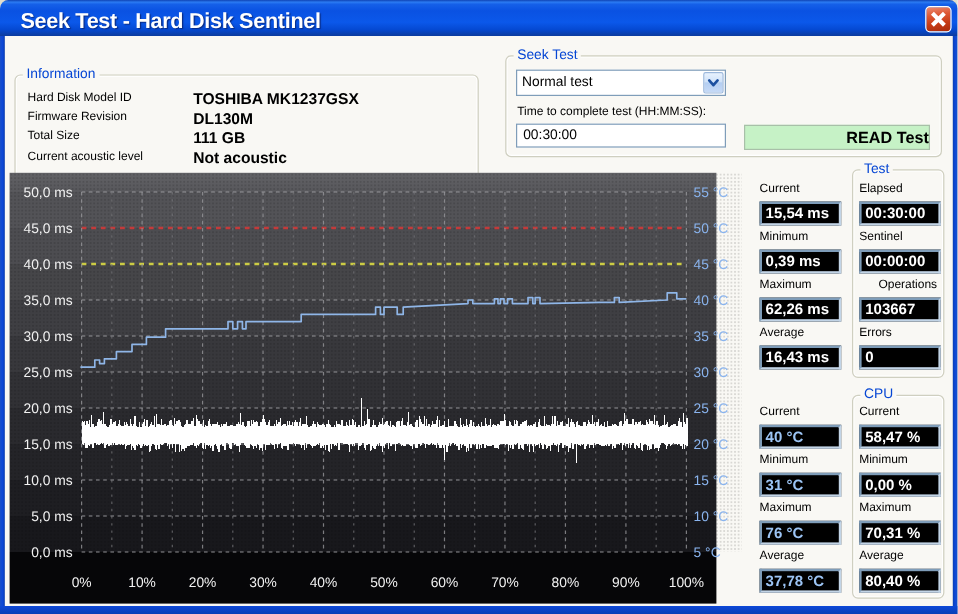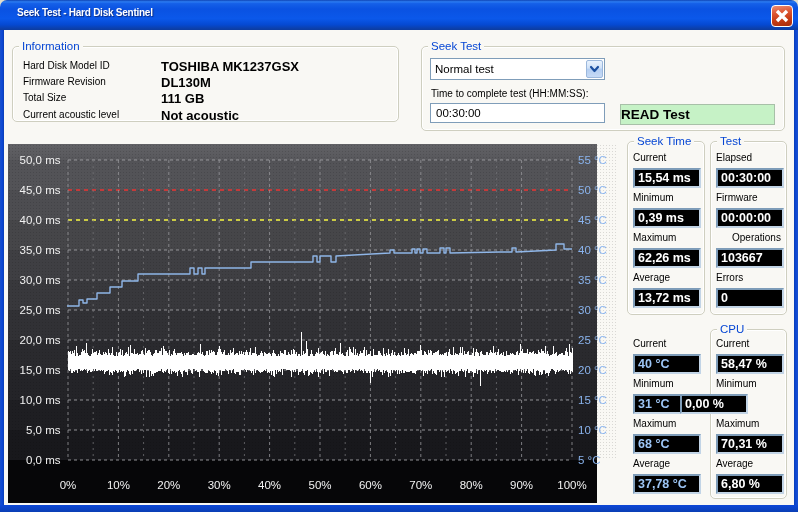--- a/index.html
+++ b/index.html
@@ -1,21 +1,21 @@
 <!DOCTYPE html>
 <html><head><meta charset="utf-8">
 <style>
 *{margin:0;padding:0;box-sizing:border-box}
 html,body{width:798px;height:512px;overflow:hidden}
 body{font-family:"Liberation Sans",sans-serif;-webkit-font-smoothing:antialiased;position:relative;background:#e2decc}
 .win{position:absolute;left:0;top:0;width:798px;height:512px}
 .titlebar{position:absolute;left:0;top:0;width:798px;height:30px;
  background:linear-gradient(180deg,#0f44b4 0%,#2b7bf2 6%,#1560e8 12%,#0a52e2 30%,#0b58ea 62%,#0549d2 82%,#0c3fa8 96%,#0c3ca0 100%);
  border-radius:7px 7px 0 0}
-.title{position:absolute;left:17px;top:7px;color:#fff;font-size:10px;font-weight:bold;
+.title{position:absolute;left:17px;top:7px;color:#fff;font-size:18px;font-weight:bold;
  text-shadow:1px 1px 1px #0a2a80;letter-spacing:-0.25px}
 .closebtn{position:absolute;left:771px;top:5px;width:22px;height:22px;border-radius:4px;
  border:1px solid #fff;
  background:linear-gradient(170deg,#ec8d74 0%,#dd5632 35%,#c73c16 65%,#a82c0c 100%)}
 .closebtn svg{position:absolute;left:1px;top:1px}
 .client{position:absolute;left:4px;top:30px;width:790px;height:475px;background:#f9f8f4}
 .bleft{position:absolute;left:0;top:30px;width:4px;height:482px;background:linear-gradient(90deg,#1a50c8,#0d48d8 50%,#0a3eb4)}
 .bright{position:absolute;left:794px;top:30px;width:4px;height:482px;background:linear-gradient(90deg,#0a3eb4,#0d48d8 50%,#1a50c8)}
 .bbottom{position:absolute;left:0;top:505px;width:798px;height:7px;background:linear-gradient(180deg,#0d48d8,#0a3eb4)}
 .groupbox{position:absolute;border:1px solid #cfcfc0;border-radius:5px;box-shadow:inset 0 0 0 1px #fff}
@@ -28,21 +28,21 @@
 .vbox.cy{color:#9cc4f4}
 .combo{position:absolute;left:430px;top:58px;width:175px;height:22px;border:1px solid #7f9db9;background:#fff;font-size:11.5px;line-height:20px;padding-left:4px}
 .combobtn{position:absolute;right:1px;top:1px;width:17px;height:18px;border-radius:2px;
  background:linear-gradient(180deg,#e8f2fe 0%,#d0e2f8 45%,#b4cef2 50%,#c6daf6 100%);
  border:1px solid #9cb8dc}
 .inputbox{position:absolute;left:430px;top:103px;width:175px;height:20px;border:1px solid #7f9db9;background:#fff;font-size:11.5px;line-height:18px;padding-left:5px}
 .btn-start{position:absolute;left:620px;top:57px;width:155px;height:23px;border-radius:3px;
  border:2px solid #2b49a0;background:linear-gradient(180deg,#ffffff 0%,#f4f4f0 55%,#e4e2d8 90%,#d6d4c8 100%);
  font-size:11.5px;text-align:center;line-height:19px;outline:1px dotted #000;outline-offset:-3px;font-family:"Liberation Sans",sans-serif}
 .btn-read{position:absolute;left:620px;top:104px;width:155px;height:21px;background:#c6f2c6;border:1px solid #a8c0a8;
- font-size:13.5px;font-weight:bold;text-align:left;line-height:19px;font-family:"Liberation Sans",sans-serif}
+ font-size:13.5px;font-weight:bold;text-align:right;line-height:19px;font-family:"Liberation Sans",sans-serif}
 .chart{position:absolute;left:8px;top:144px;width:589px;height:359px;
  background:linear-gradient(180deg,
   #626266 0,#59595d 14px,#59595d 16px,
   #535357 16px,#535357 46px,
   #4d4d51 46px,#4d4d51 76px,
   #464649 76px,#464649 106px,
   #3f3f43 106px,#3f3f43 136px,
   #38383c 136px,#38383c 166px,
   #313135 166px,#313135 196px,
   #2a2a2e 196px,#2a2a2e 226px,
@@ -59,21 +59,21 @@
  <div class="titlebar">
       <div class="title">Seek Test - Hard Disk Sentinel</div>
     </div>
  <div class="closebtn">
       <svg width="18" height="18" viewBox="0 0 18 18">
         <path d="M4 4 L14 14 M14 4 L4 14" stroke="#fff" stroke-width="3.4" stroke-linecap="butt"></path>
       </svg>
     </div>
  <div class="client">
 
-  <div class="groupbox" style="left:8px;top:16px;width:387px;height:76px">
+  <div class="groupbox" style="left:8px;top:32px;width:387px;height:96px">
    <div class="gblabel">Information</div>
    <div class="lbl" style="left:10px;top:13px">Hard Disk Model ID</div>
    <div class="lbl" style="left:10px;top:29px">Firmware Revision</div>
    <div class="lbl" style="left:10px;top:45px">Total Size</div>
    <div class="lbl" style="left:10px;top:62px">Current acoustic level</div>
    <div class="val" style="left:148px;top:12px">TOSHIBA MK1237GSX</div>
    <div class="val" style="left:148px;top:28px">DL130M</div>
    <div class="val" style="left:148px;top:44px">111 GB</div>
    <div class="val" style="left:148px;top:61px">Not acoustic</div>
   </div>
@@ -155,61 +155,58 @@
         <text x="362.4" y="345" text-anchor="middle" font-family="Liberation Sans, sans-serif" font-size="11.5" fill="#f2f2f2">60%</text>
         <text x="412.8" y="345" text-anchor="middle" font-family="Liberation Sans, sans-serif" font-size="11.5" fill="#f2f2f2">70%</text>
         <text x="463.2" y="345" text-anchor="middle" font-family="Liberation Sans, sans-serif" font-size="11.5" fill="#f2f2f2">80%</text>
         <text x="513.6" y="345" text-anchor="middle" font-family="Liberation Sans, sans-serif" font-size="11.5" fill="#f2f2f2">90%</text>
         <text x="564.0" y="345" text-anchor="middle" font-family="Liberation Sans, sans-serif" font-size="11.5" fill="#f2f2f2">100%</text>
         <path d="M60.5 207V226M61.5 208V227M62.5 207V225M63.5 210V229M64.5 207V229M65.5 209V227M66.5 206V228M67.5 212V226M68.5 202V226M69.5 209V229M70.5 212V225M71.5 211V225M72.5 211V227M73.5 208V226M74.5 205V227M75.5 207V226M76.5 206V225M77.5 209V226M78.5 199V225M79.5 209V229M80.5 211V227M81.5 212V226M82.5 212V228M83.5 210V228M84.5 205V227M85.5 209V225M86.5 208V227M87.5 208V225M88.5 207V227M89.5 211V227M90.5 209V226M91.5 206V226M92.5 210V227M93.5 211V226M94.5 211V227M95.5 208V226M96.5 210V230M97.5 208V228M98.5 209V227M99.5 211V227M100.5 205V226M101.5 209V231M102.5 211V228M103.5 209V229M104.5 203V231M105.5 211V227M106.5 212V228M107.5 212V226M108.5 208V227M109.5 212V229M110.5 209V228M111.5 208V226M112.5 205V228M113.5 211V227M114.5 206V228M115.5 212V227M116.5 211V233M117.5 209V232M118.5 208V228M119.5 210V226M120.5 203V227M121.5 212V230M122.5 201V231M123.5 209V227M124.5 209V230M125.5 210V226M126.5 205V227M127.5 210V227M128.5 210V226M129.5 209V225M130.5 211V225M131.5 210V228M132.5 210V226M133.5 207V230M134.5 206V226M135.5 210V229M136.5 211V226M137.5 204V226M138.5 209V233M139.5 207V226M140.5 206V226M141.5 206V233M142.5 208V227M143.5 211V232M144.5 212V230M145.5 210V232M146.5 209V229M147.5 206V229M148.5 206V228M149.5 209V228M150.5 209V227M151.5 207V227M152.5 207V227M153.5 204V225M154.5 211V228M155.5 202V229M156.5 205V227M157.5 207V228M158.5 207V226M159.5 209V225M160.5 211V229M161.5 206V230M162.5 212V225M163.5 210V230M164.5 211V227M165.5 207V228M166.5 205V227M167.5 209V229M168.5 211V228M169.5 209V232M170.5 209V227M171.5 209V226M172.5 209V228M173.5 208V230M174.5 210V233M175.5 212V227M176.5 209V226M177.5 211V228M178.5 209V228M179.5 209V231M180.5 208V225M181.5 211V225M182.5 211V226M183.5 211V229M184.5 210V230M185.5 210V225M186.5 211V225M187.5 211V227M188.5 211V226M189.5 209V228M190.5 208V228M191.5 209V233M192.5 200V227M193.5 210V225M194.5 208V225M195.5 211V227M196.5 212V228M197.5 211V229M198.5 207V229M199.5 207V229M200.5 211V226M201.5 206V227M202.5 209V228M203.5 206V230M204.5 208V228M205.5 207V229M206.5 208V226M207.5 211V227M208.5 211V231M209.5 208V229M210.5 205V232M211.5 202V226M212.5 205V226M213.5 208V231M214.5 210V227M215.5 208V227M216.5 206V227M217.5 211V225M218.5 211V226M219.5 211V227M220.5 209V230M221.5 211V226M222.5 206V226M223.5 209V229M224.5 208V226M225.5 204V225M226.5 211V229M227.5 210V230M228.5 209V228M229.5 209V228M230.5 211V228M231.5 207V231M232.5 210V231M233.5 207V226M234.5 210V226M235.5 208V226M236.5 211V225M237.5 208V226M238.5 206V228M239.5 208V226M240.5 211V226M241.5 208V226M242.5 204V227M243.5 211V229M244.5 209V227M245.5 209V231M246.5 209V225M247.5 203V229M248.5 210V226M249.5 212V226M250.5 211V227M251.5 211V228M252.5 209V229M253.5 207V228M254.5 209V228M255.5 212V227M256.5 208V226M257.5 209V227M258.5 210V225M259.5 210V229M260.5 209V228M261.5 209V229M262.5 210V227M263.5 212V231M264.5 209V227M265.5 206V232M266.5 209V233M267.5 210V226M268.5 212V230M269.5 212V226M270.5 210V228M271.5 212V227M272.5 207V228M273.5 209V225M274.5 209V231M275.5 210V225M276.5 206V225M277.5 206V225M278.5 211V226M279.5 211V226M280.5 208V226M281.5 210V226M282.5 211V227M283.5 206V233M284.5 210V226M285.5 205V228M286.5 206V226M287.5 210V228M288.5 208V225M289.5 212V225M290.5 210V231M291.5 210V228M292.5 212V228M293.5 188V227M294.5 211V225M295.5 207V229M296.5 210V231M297.5 209V227M298.5 197V227M299.5 205V226M300.5 212V232M301.5 212V231M302.5 210V228M303.5 206V229M304.5 210V230M305.5 212V228M306.5 212V226M307.5 210V228M308.5 208V225M309.5 209V228M310.5 204V233M311.5 210V228M312.5 209V229M313.5 208V226M314.5 207V225M315.5 210V230M316.5 211V225M317.5 207V228M318.5 212V228M319.5 210V226M320.5 211V226M321.5 212V232M322.5 208V226M323.5 207V226M324.5 207V225M325.5 211V226M326.5 207V228M327.5 204V227M328.5 210V228M329.5 210V228M330.5 211V226M331.5 208V226M332.5 199V226M333.5 210V227M334.5 209V228M335.5 211V230M336.5 212V226M337.5 212V226M338.5 208V229M339.5 206V229M340.5 212V226M341.5 203V226M342.5 205V228M343.5 208V227M344.5 209V225M345.5 203V226M346.5 211V229M347.5 205V226M348.5 211V226M349.5 209V227M350.5 212V226M351.5 210V225M352.5 207V227M353.5 209V226M354.5 209V227M355.5 206V229M356.5 203V225M357.5 212V227M358.5 206V229M359.5 211V229M360.5 210V227M361.5 210V229M362.5 207V239M363.5 212V227M364.5 212V233M365.5 205V228M366.5 211V225M367.5 211V228M368.5 211V226M369.5 211V225M370.5 207V227M371.5 207V226M372.5 209V228M373.5 211V228M374.5 212V231M375.5 204V226M376.5 210V229M377.5 212V227M378.5 209V226M379.5 211V228M380.5 205V233M381.5 210V229M382.5 212V232M383.5 209V226M384.5 206V229M385.5 211V226M386.5 208V226M387.5 211V227M388.5 212V226M389.5 211V230M390.5 209V226M391.5 211V230M392.5 212V227M393.5 208V229M394.5 211V226M395.5 211V229M396.5 204V229M397.5 209V227M398.5 211V228M399.5 210V228M400.5 205V228M401.5 212V228M402.5 210V227M403.5 209V227M404.5 210V229M405.5 211V229M406.5 209V229M407.5 209V230M408.5 210V227M409.5 207V226M410.5 207V226M411.5 207V226M412.5 201V226M413.5 206V227M414.5 211V226M415.5 211V232M416.5 207V227M417.5 208V229M418.5 210V227M419.5 211V230M420.5 206V226M421.5 209V227M422.5 206V226M423.5 207V225M424.5 211V230M425.5 209V227M426.5 209V229M427.5 208V230M428.5 208V231M429.5 207V226M430.5 206V226M431.5 211V228M432.5 210V226M433.5 211V233M434.5 210V226M435.5 211V228M436.5 209V233M437.5 209V226M438.5 208V228M439.5 212V227M440.5 208V226M441.5 205V229M442.5 210V225M443.5 211V227M444.5 211V230M445.5 203V226M446.5 211V227M447.5 209V230M448.5 210V229M449.5 210V228M450.5 211V232M451.5 209V227M452.5 203V227M453.5 209V225M454.5 203V227M455.5 211V228M456.5 207V226M457.5 210V233M458.5 210V227M459.5 208V225M460.5 207V229M461.5 211V229M462.5 211V227M463.5 211V227M464.5 209V228M465.5 204V233M466.5 212V229M467.5 208V229M468.5 205V225M469.5 208V230M470.5 209V226M471.5 212V226M472.5 208V242M473.5 207V226M474.5 210V227M475.5 211V228M476.5 211V226M477.5 211V227M478.5 208V226M479.5 208V230M480.5 211V228M481.5 209V226M482.5 206V226M483.5 208V229M484.5 209V227M485.5 202V227M486.5 209V229M487.5 208V225M488.5 211V227M489.5 208V226M490.5 205V226M491.5 211V227M492.5 210V227M493.5 209V228M494.5 211V228M495.5 208V228M496.5 212V227M497.5 212V228M498.5 207V226M499.5 211V228M500.5 211V226M501.5 211V226M502.5 209V230M503.5 210V228M504.5 209V229M505.5 210V226M506.5 211V226M507.5 211V226M508.5 208V227M509.5 207V225M510.5 211V231M511.5 209V227M512.5 200V225M513.5 207V228M514.5 205V226M515.5 209V229M516.5 209V225M517.5 209V229M518.5 209V227M519.5 205V225M520.5 210V229M521.5 208V230M522.5 208V227M523.5 209V228M524.5 208V229M525.5 207V225M526.5 210V231M527.5 209V232M528.5 210V227M529.5 210V226M530.5 206V227M531.5 208V231M532.5 209V228M533.5 205V231M534.5 207V230M535.5 207V226M536.5 209V226M537.5 202V230M538.5 210V229M539.5 207V229M540.5 210V232M541.5 212V229M542.5 211V227M543.5 211V225M544.5 210V225M545.5 202V226M546.5 210V227M547.5 209V230M548.5 208V228M549.5 212V226M550.5 211V228M551.5 210V227M552.5 210V226M553.5 209V225M554.5 209V226M555.5 211V226M556.5 211V227M557.5 207V226M558.5 204V226M559.5 208V228M560.5 212V230M561.5 200V226M562.5 208V230M563.5 209V227M564.5 204V228" stroke="#ffffff" stroke-width="1" fill="none" shape-rendering="crispEdges"></path>
         <polyline points="59,162 71,162 71,156 75,156 75,159 79,159 79,155 89,155 89,149 102,149 102,143 114,143 114,137 130,137 130,130 182,130 182,124 186,124 186,130 190,130 190,124 194,124 194,130 197,130 197,124 203,124 243,124 243,118 305,118 305,112 309,112 309,118 312,118 312,112 323,112 323,118 328,118 328,112 382,109 382,106 386,106 386,109 404,109 404,105 407,105 407,109 409,109 409,105 412,105 412,109 415,109 415,105 419,105 419,109 432,109 432,104 436,104 436,109 438,109 438,104 442,104 442,109 492,108 504,108 504,104 508,104 508,108 548,106 548,100 556,100 556,105 564,105" stroke="#8fb6e8" stroke-width="1.4" fill="none" stroke-linejoin="round"></polyline>
       </svg>
  </div>
 
- <div class="groupbox blue" style="left:627px;top:141px;width:78px;height:174px">
-   <div class="gblabel">Seek Time</div>
- </div>
  <div class="groupbox blue" style="left:710px;top:141px;width:77px;height:174px">
    <div class="gblabel">Test</div>
  </div>
  <div class="groupbox blue" style="left:710px;top:329px;width:77px;height:170px">
    <div class="gblabel">CPU</div>
  </div>
 
  <div class="lbl" style="left:633px;top:152px">Current</div>
  <div class="vbox" style="left:633px;top:168px">15,54 ms</div>
  <div class="lbl" style="left:633px;top:192px">Minimum</div>
  <div class="vbox" style="left:633px;top:208px">0,39 ms</div>
  <div class="lbl" style="left:633px;top:232px">Maximum</div>
  <div class="vbox" style="left:633px;top:248px">62,26 ms</div>
  <div class="lbl" style="left:633px;top:272px">Average</div>
- <div class="vbox" style="left:633px;top:288px">13,72 ms</div>
+ <div class="vbox" style="left:633px;top:288px">16,43 ms</div>
 
  <div class="lbl" style="left:716px;top:152px">Elapsed</div>
  <div class="vbox" style="left:716px;top:168px">00:30:00</div>
- <div class="lbl" style="left:716px;top:192px">Firmware</div>
+ <div class="lbl" style="left:716px;top:192px">Sentinel</div>
  <div class="vbox" style="left:716px;top:208px">00:00:00</div>
  <div class="lbl" style="left:732px;top:232px">Operations</div>
  <div class="vbox" style="left:716px;top:248px">103667</div>
  <div class="lbl" style="left:716px;top:272px">Errors</div>
  <div class="vbox" style="left:716px;top:288px">0</div>
 
  <div class="lbl" style="left:633px;top:338px">Current</div>
  <div class="vbox cy" style="left:633px;top:354px">40 °C</div>
  <div class="lbl" style="left:633px;top:378px">Minimum</div>
  <div class="vbox cy" style="left:633px;top:394px">31 °C</div>
  <div class="lbl" style="left:633px;top:418px">Maximum</div>
- <div class="vbox cy" style="left:633px;top:434px">68 °C</div>
+ <div class="vbox cy" style="left:633px;top:434px">76 °C</div>
  <div class="lbl" style="left:633px;top:458px">Average</div>
  <div class="vbox cy" style="left:633px;top:474px">37,78 °C</div>
 
  <div class="lbl" style="left:716px;top:338px">Current</div>
  <div class="vbox" style="left:716px;top:354px">58,47 %</div>
  <div class="lbl" style="left:716px;top:378px">Minimum</div>
- <div class="vbox" style="left:680px;top:394px">0,00 %</div>
+ <div class="vbox" style="left:716px;top:394px">0,00 %</div>
  <div class="lbl" style="left:716px;top:418px">Maximum</div>
  <div class="vbox" style="left:716px;top:434px">70,31 %</div>
  <div class="lbl" style="left:716px;top:458px">Average</div>
- <div class="vbox" style="left:716px;top:474px">6,80 %</div>
+ <div class="vbox" style="left:716px;top:474px">80,40 %</div>
  <div class="bleft"></div>
     <div class="bright"></div>
     <div class="bbottom"></div>
 </div>
 
 </body></html>

